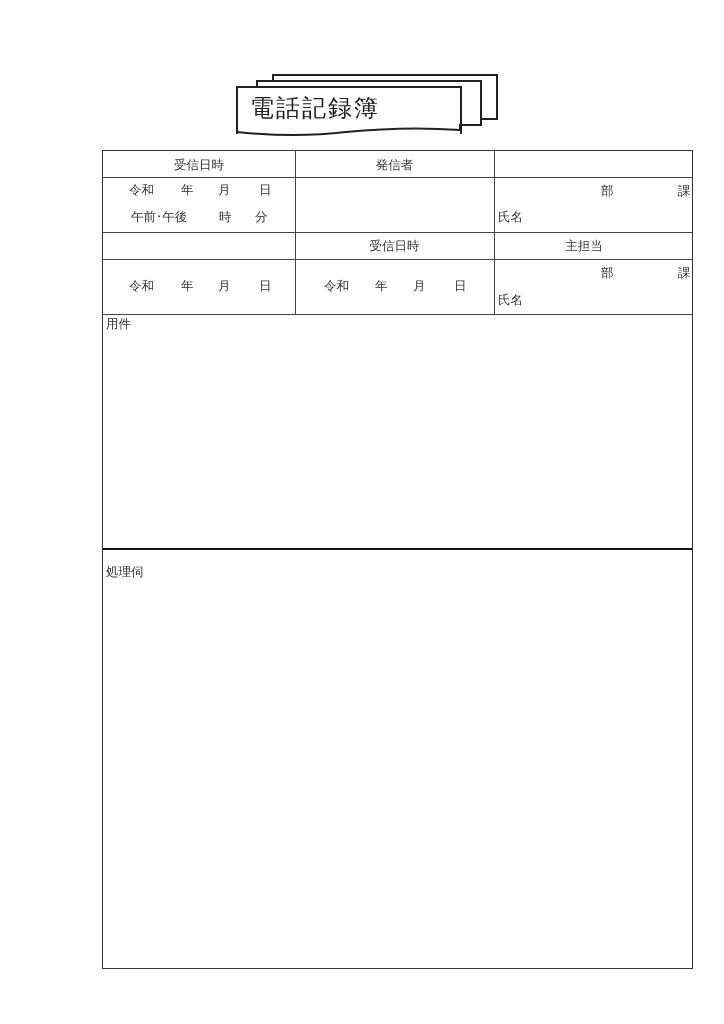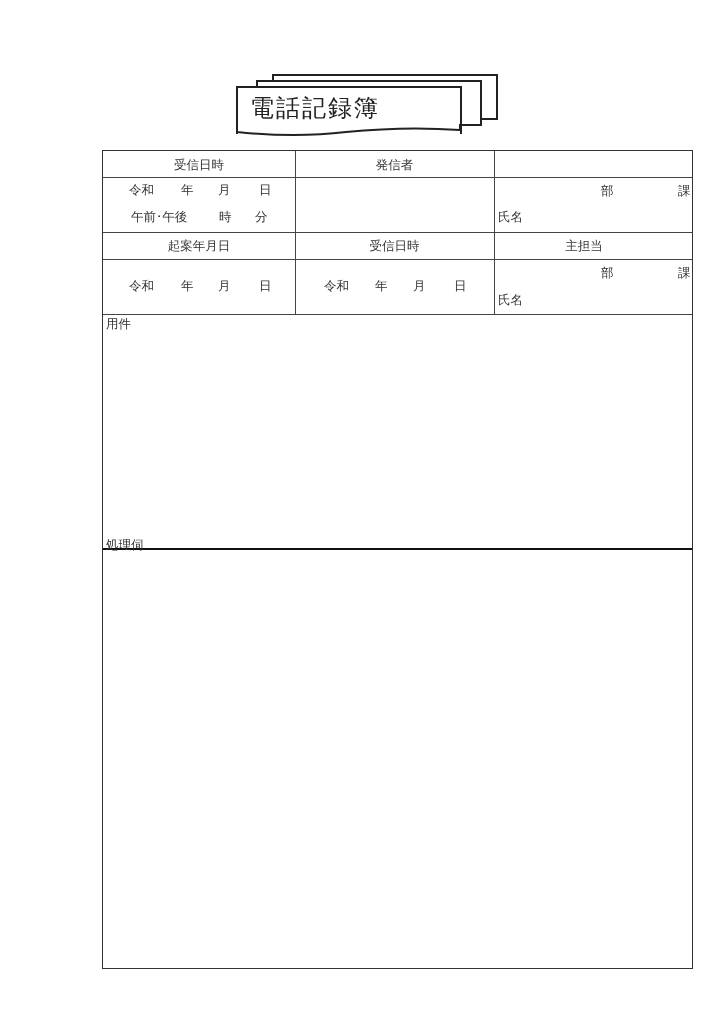--- a/index.html
+++ b/index.html
@@ -61,21 +61,20 @@
   </div>
 
   <div style="position:absolute; left:193px; top:27px; width:198px; height:54px"></div>
 
   <div>
     <div class="cell-text" style="left:498px; top:32px">部</div>
     <div class="cell-text" style="left:575px; top:32px">課</div>
     <div class="cell-text" style="left:395px; top:58px">氏名</div>
   </div>
 
-  <div class="cell-text hdr" style="left:0; width:192px; top:87px">起案年月日</div>
   <div class="cell-text hdr" style="left:192px; width:199px; top:87px">受信日時</div>
   <div class="cell-text hdr" style="left:381px; width:200px; top:87px">主担当</div>
 
   <div>
     <div class="cell-text" style="left:26px; top:127px">令和</div>
     <div class="cell-text" style="left:78px; top:127px">年</div>
     <div class="cell-text" style="left:115px; top:127px">月</div>
     <div class="cell-text" style="left:156px; top:127px">日</div>
   </div>
 
@@ -89,16 +88,16 @@
   <div>
     <div class="cell-text" style="left:498px; top:114px">部</div>
     <div class="cell-text" style="left:575px; top:114px">課</div>
     <div class="cell-text" style="left:395px; top:141px">氏名</div>
   </div>
 
   <div style="position:absolute; left:0; top:164px; width:591px; height:233px">
     <div class="cell-text" style="left:3px; top:1px">用件</div>
   </div>
 
-  <div style="position:absolute; left:0; top:384px; width:591px; height:418px">
+  <div style="position:absolute; left:0; top:411px; width:591px; height:418px">
     <div class="cell-text" style="left:3px; top:2px">処理伺</div>
   </div>
 </div>
 
 </body></html>

